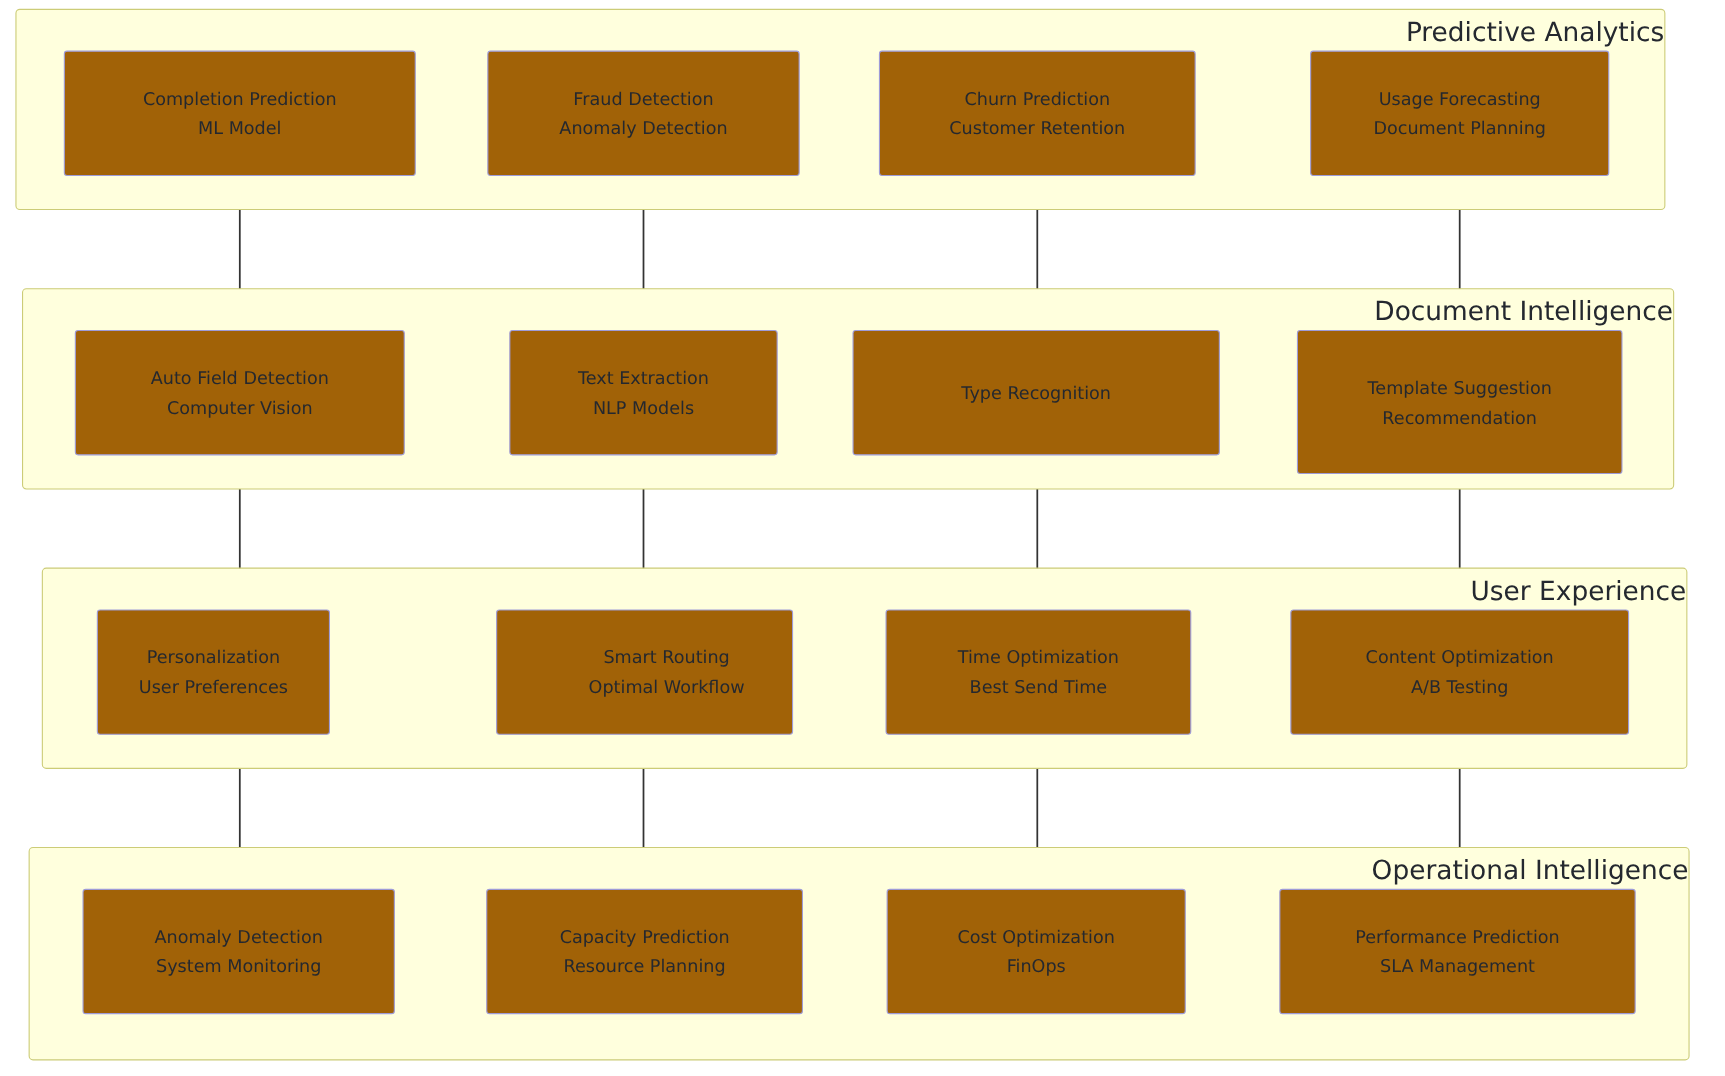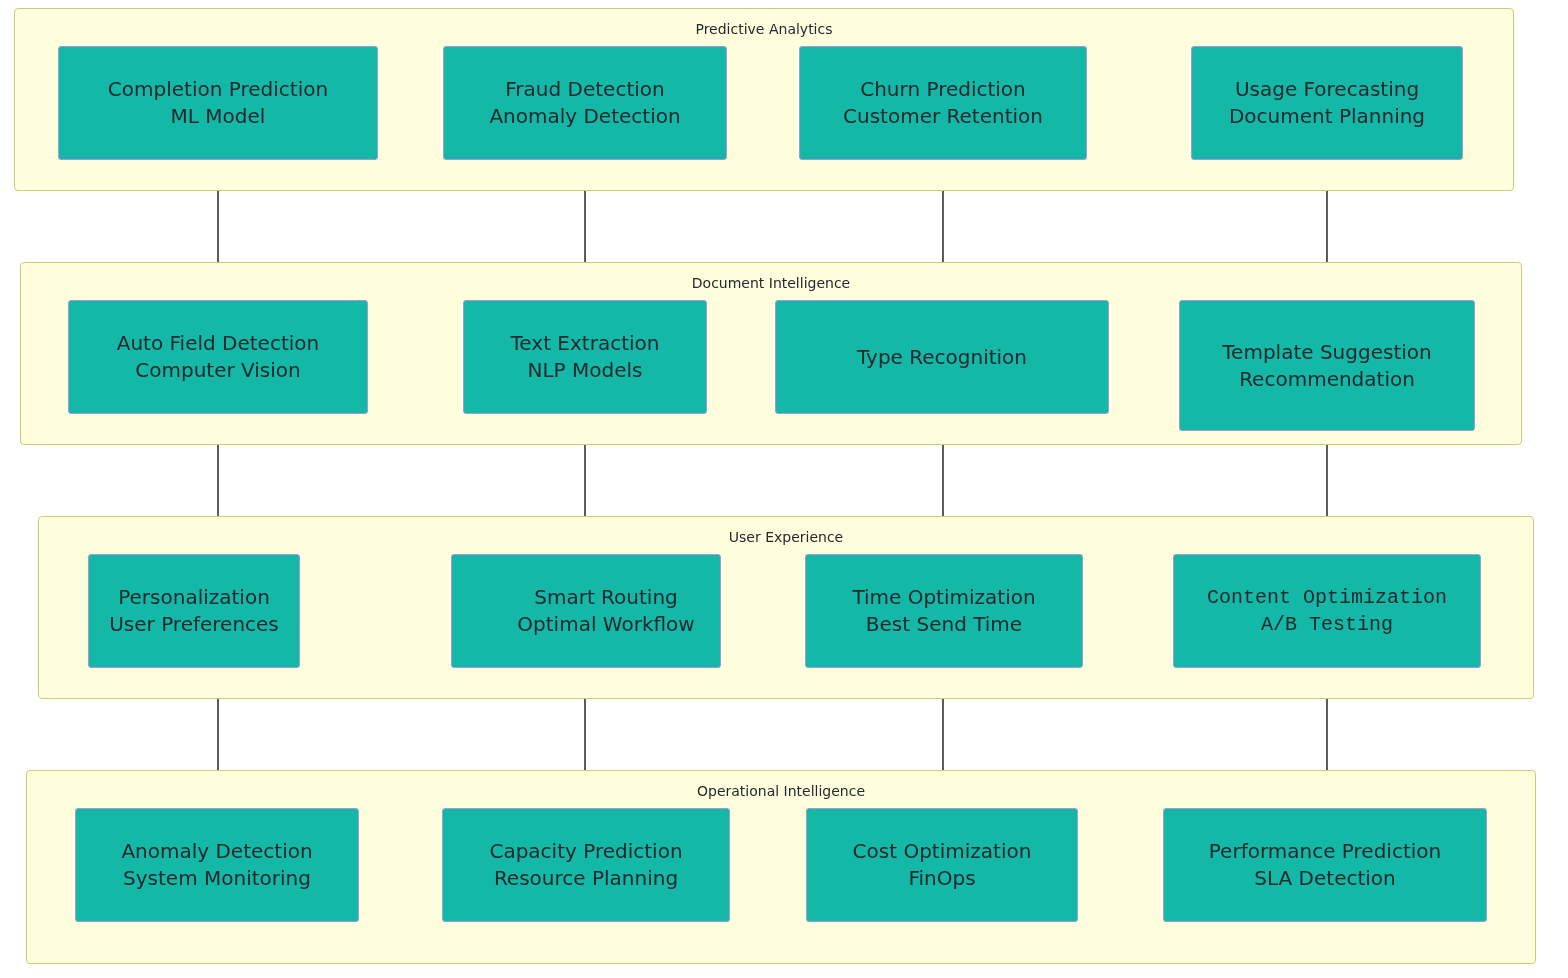--- a/index.html
+++ b/index.html
@@ -23,37 +23,37 @@
     box-sizing: border-box;
     background: #ffffdd;
     border: 1px solid #cccc77;
     border-radius: 4px;
   }
   .cluster-title {
     position: absolute;
     left: 0;
     right: 0;
     top: 8px;
-    text-align: center;
-    font-size: 14px;
+    text-align: right;
+    font-size: 24px;
     color: #24282f;
     line-height: 24px;
   }
   .node {
     position: absolute;
     box-sizing: border-box;
-    background: #14b8a6;
+    background: #a16207;
     border: 1px solid #9e9bd8;
     border-radius: 3px;
     display: flex;
     flex-direction: column;
     align-items: center;
     justify-content: center;
     color: #24282f;
-    font-size: 20px;
+    font-size: 16px;
     line-height: 27px;
     text-align: center;
   }
   .node .line2 {
     display: block;
   }
   svg.edges {
     position: absolute;
     left: 0;
     top: 0;
@@ -138,37 +138,37 @@
         <span class="line2">User Preferences</span>
       </div>
       <div class="node" style="left: 451px; top: 554px; width: 270px; height: 114px; padding-left: 40px;">
         <span class="line1">Smart Routing</span>
         <span class="line2">Optimal Workflow</span>
       </div>
       <div class="node" style="left: 805px; top: 554px; width: 278px; height: 114px;">
         <span class="line1">Time Optimization</span>
         <span class="line2">Best Send Time</span>
       </div>
-      <div class="node" style="left: 1173px; top: 554px; width: 308px; height: 114px; font-family: Liberation Mono, monospace;">
+      <div class="node" style="left: 1173px; top: 554px; width: 308px; height: 114px;">
         <span class="line1">Content Optimization</span>
         <span class="line2">A/B Testing</span>
       </div>
       <div class="cluster" style="left: 26px; top: 770px; width: 1510px; height: 194px;">
         <div class="cluster-title">Operational Intelligence</div>
       </div>
       <div class="node" style="left: 75px; top: 808px; width: 284px; height: 114px;">
         <span class="line1">Anomaly Detection</span>
         <span class="line2">System Monitoring</span>
       </div>
       <div class="node" style="left: 442px; top: 808px; width: 288px; height: 114px;">
         <span class="line1">Capacity Prediction</span>
         <span class="line2">Resource Planning</span>
       </div>
       <div class="node" style="left: 806px; top: 808px; width: 272px; height: 114px; text-align: right;">
         <span class="line1">Cost Optimization</span>
         <span class="line2">FinOps</span>
       </div>
       <div class="node" style="left: 1163px; top: 808px; width: 324px; height: 114px;">
         <span class="line1">Performance Prediction</span>
-        <span class="line2">SLA Detection</span>
+        <span class="line2">SLA Management</span>
       </div>
     </div>
 </div>
 
 </body></html>

